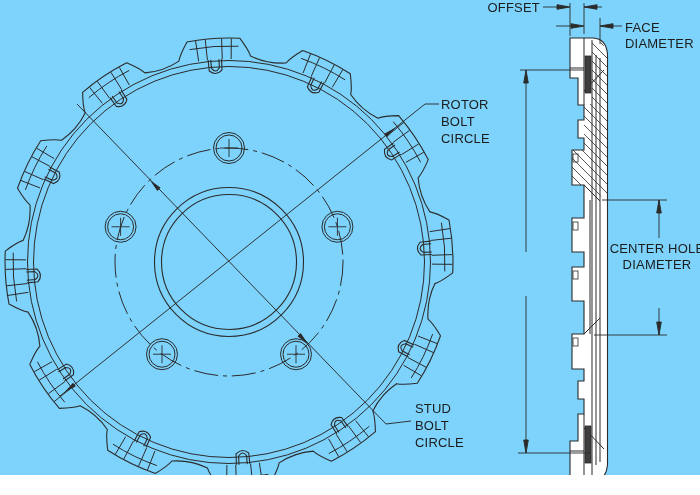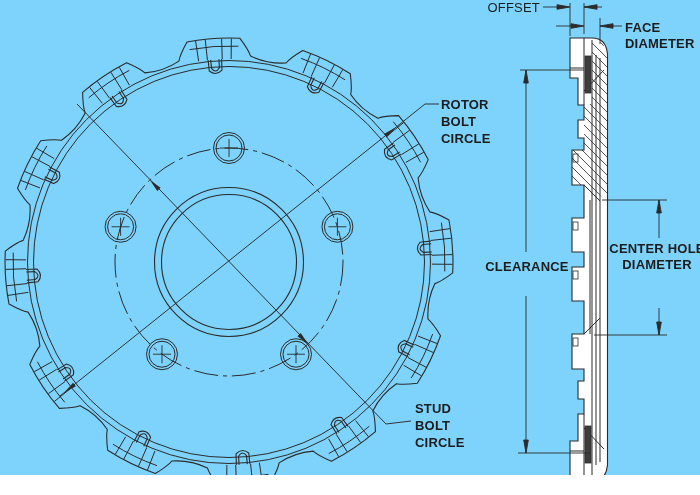--- a/index.html
+++ b/index.html
@@ -1,21 +1,21 @@
 <!DOCTYPE html>
 <html><head>
 <meta charset="utf-8">
 <style>
   html,body{margin:0;padding:0;background:#fff;}
   .canvas{position:relative;width:700px;height:475px;background:#7dd3fc;overflow:hidden;
           font-family:"Liberation Sans",sans-serif;}
   svg{position:absolute;left:0;top:0;}
   .lbl{position:absolute;font:13px/16px "Liberation Sans",sans-serif;color:#1c1c1c;
        letter-spacing:.2px;white-space:nowrap;}
-  .lbl span{display:block;font-weight:bold;}
+  .lbl span{display:block;}
   #lbl-offset{left:460px;top:0;width:80px;text-align:right;}
   #lbl-face{left:625px;top:20px;}
   #lbl-rotor{left:441px;top:96px;line-height:17px;}
   #lbl-clearance{left:482px;top:259px;width:90px;text-align:center;}
   #lbl-center{left:607px;top:241px;width:100px;text-align:center;}
   #lbl-stud{left:415px;top:400px;line-height:17px;}
 </style>
 </head>
 <body>
 
@@ -294,21 +294,20 @@
     <span>DIAMETER</span>
   </div>
 
   <div class="lbl" id="lbl-rotor">
     <span>ROTOR</span>
     <span>BOLT</span>
     <span>CIRCLE</span>
   </div>
 
   <div class="lbl" id="lbl-clearance">
-    <span>CLEARANCE</span>
   </div>
 
   <div class="lbl" id="lbl-center">
     <span>CENTER HOLE</span>
     <span>DIAMETER</span>
   </div>
 
   <div class="lbl" id="lbl-stud">
     <span>STUD</span>
     <span>BOLT</span>

